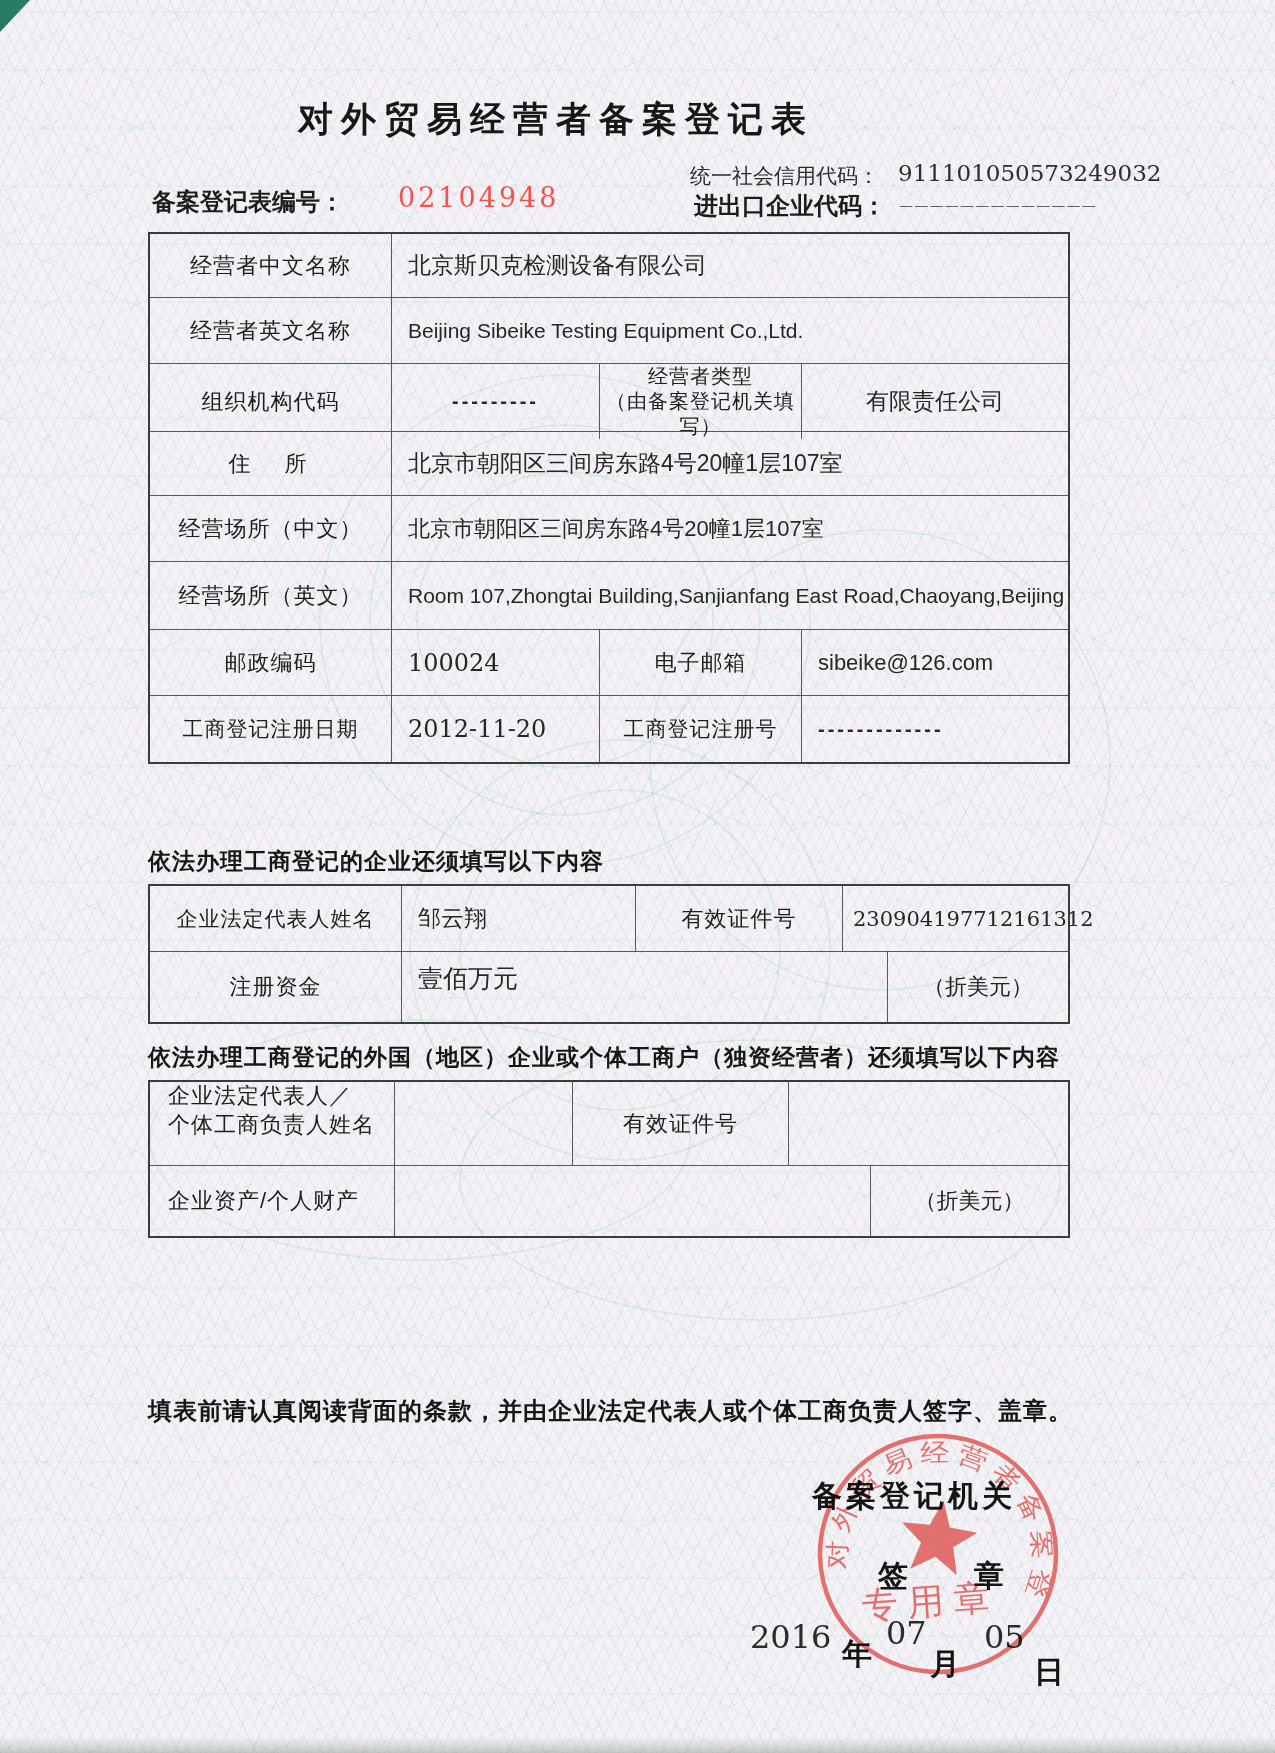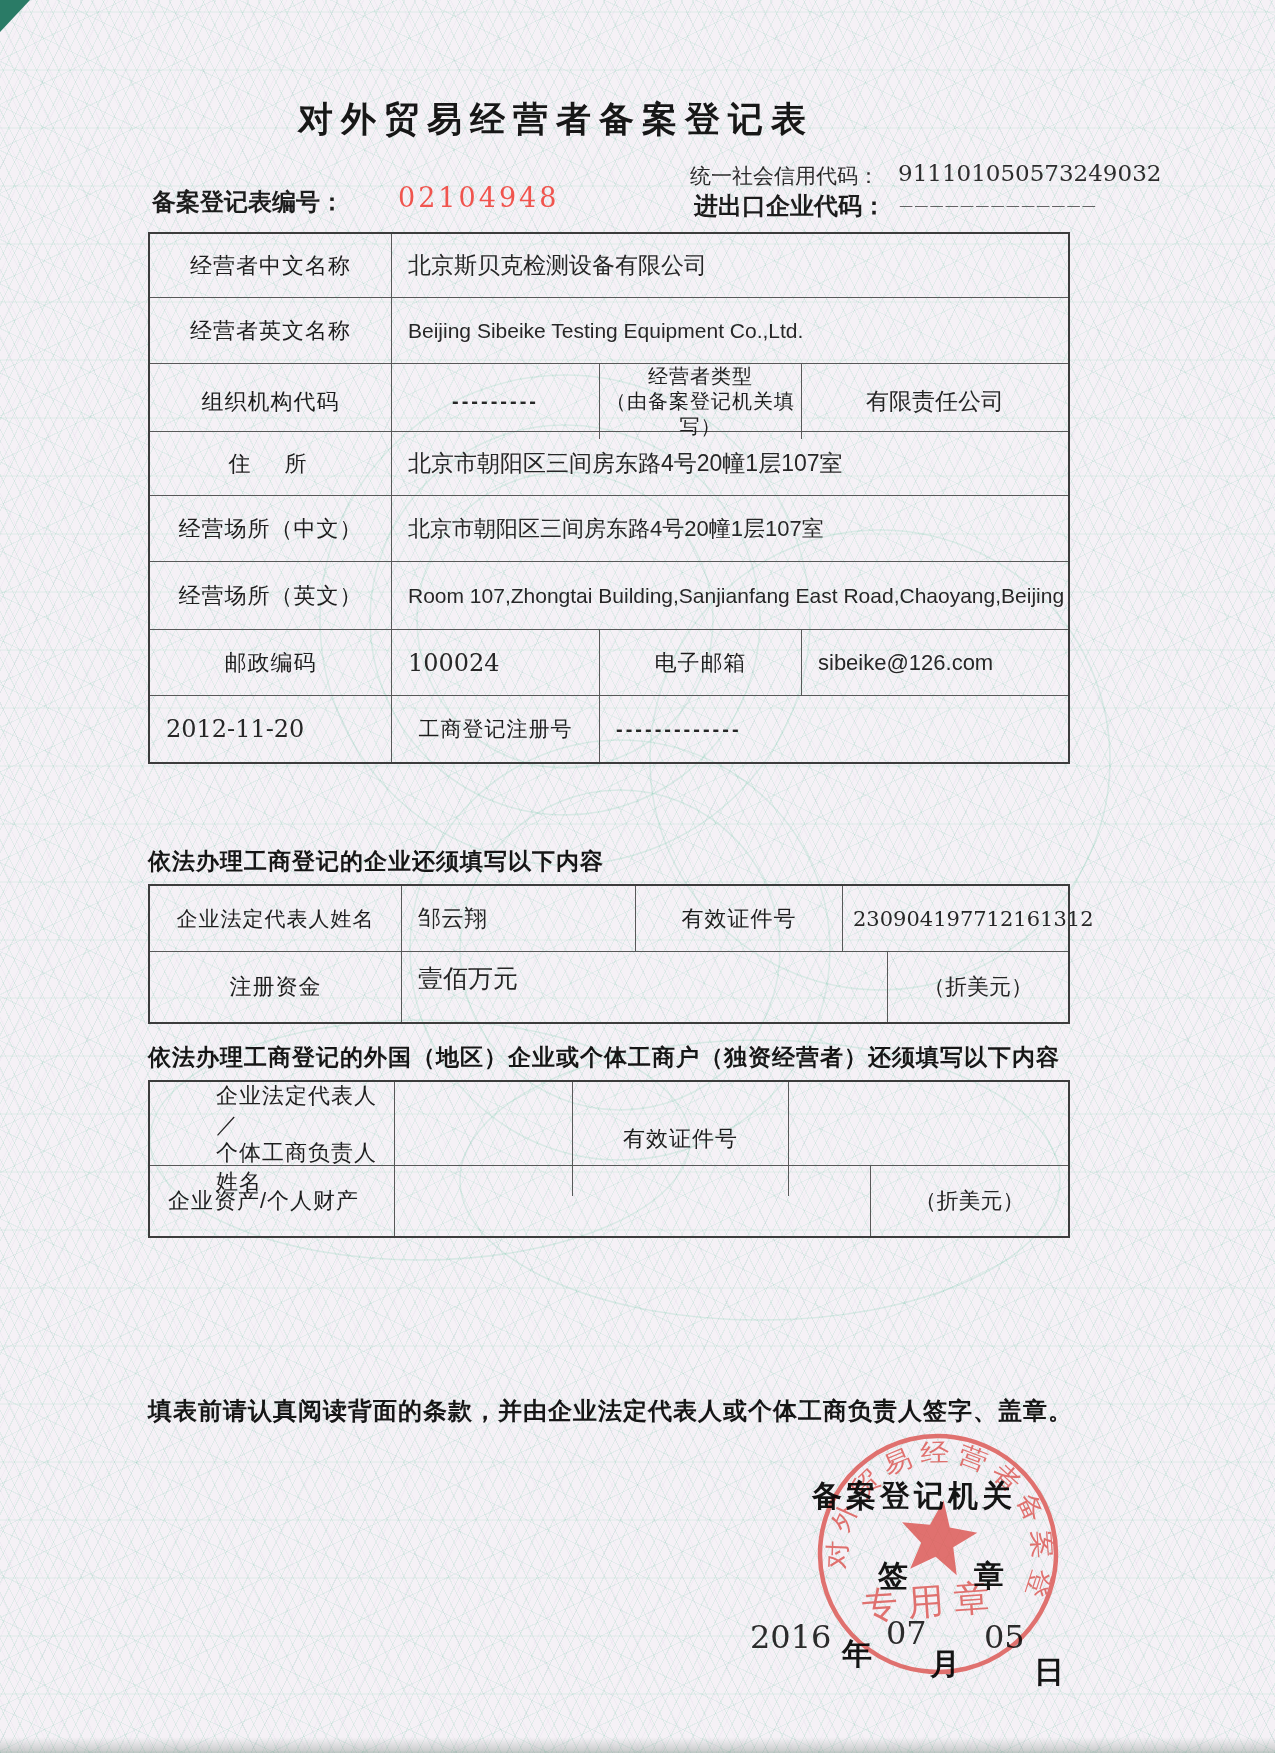--- a/index.html
+++ b/index.html
@@ -136,20 +136,21 @@
         <div class="cell lab cdiv">经营场所（英文）</div>
         <div class="cell val val-en">Room 107,Zhongtai Building,Sanjianfang East Road,Chaoyang,Beijing</div>
       </div>
       <div class="trow" style="grid-template-columns:242px 208px 202px 1fr;height:66px;">
         <div class="cell lab cdiv">邮政编码</div>
         <div class="cell val val-num cdiv">100024</div>
         <div class="cell lab cdiv">电子邮箱</div>
         <div class="cell val" style="font-size:22px;">sibeike@126.com</div>
       </div>
       <div class="trow" style="grid-template-columns:242px 208px 202px 1fr;height:66px;">
+        <div class="cell lab cdiv" style="font-size:21px;">工商登记注册日期</div>
         <div class="cell val val-num cdiv">2012-11-20</div>
         <div class="cell lab cdiv" style="font-size:21px;">工商登记注册号</div>
         <div class="cell val dashes" style="font-size:20px;">-------------</div>
       </div>
     </div>
 
     <div class="sec-head" style="top:846px;">依法办理工商登记的企业还须填写以下内容</div>
     <div class="tbl" style="top:884px;">
       <div class="trow" style="grid-template-columns:252px 234px 207px 1fr;height:66px;">
         <div class="cell lab cdiv" style="font-size:21px;">企业法定代表人姓名</div>
@@ -160,21 +161,21 @@
       <div class="trow" style="grid-template-columns:252px 486px 1fr;height:70px;">
         <div class="cell lab cdiv">注册资金</div>
         <div class="cell val cdiv" style="align-items:flex-start;padding-top:10px;font-size:25px;">壹佰万元</div>
         <div class="cell val val-center" style="font-size:22px;">（折美元）</div>
       </div>
     </div>
 
     <div class="sec-head" style="top:1042px;">依法办理工商登记的外国（地区）企业或个体工商户（独资经营者）还须填写以下内容</div>
     <div class="tbl" style="top:1080px;">
       <div class="trow" style="grid-template-columns:245px 178px 216px 1fr;height:84px;">
-        <div class="cell lab lab-left lab2line cdiv" style="font-size:22px;align-items:flex-start;margin-left:48px;">
+        <div class="cell lab lab-left lab2line cdiv" style="font-size:22px;align-items:flex-start;">
           <span>企业法定代表人／</span>
           <span>个体工商负责人姓名</span>
         </div>
         <div class="cell val cdiv"></div>
         <div class="cell lab cdiv">有效证件号</div>
         <div class="cell val"></div>
       </div>
       <div class="trow" style="grid-template-columns:245px 476px 1fr;height:70px;">
         <div class="cell lab lab-left cdiv">企业资产/个人财产</div>
         <div class="cell val cdiv"></div>

